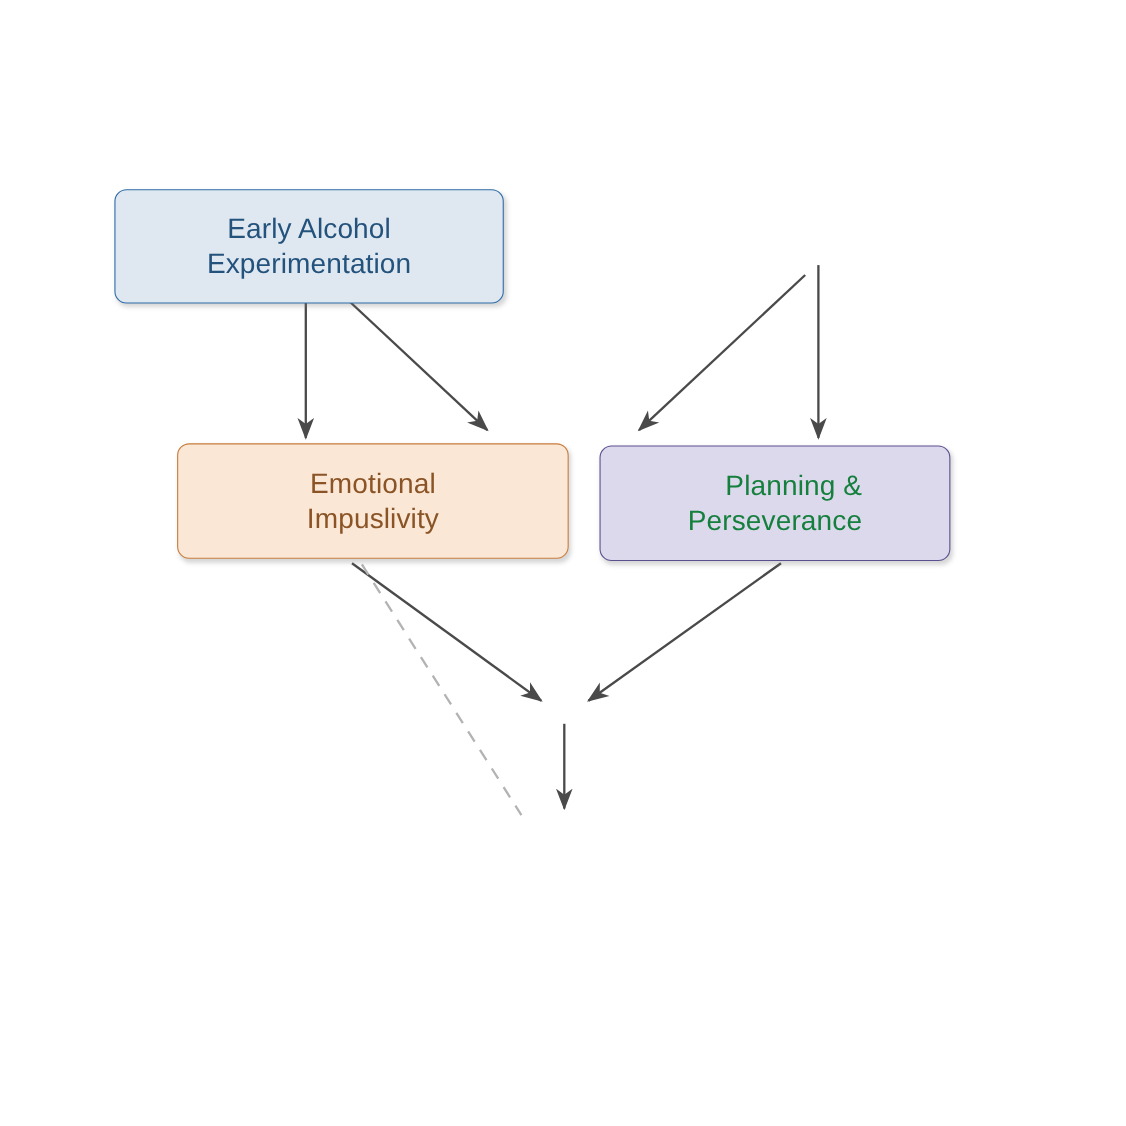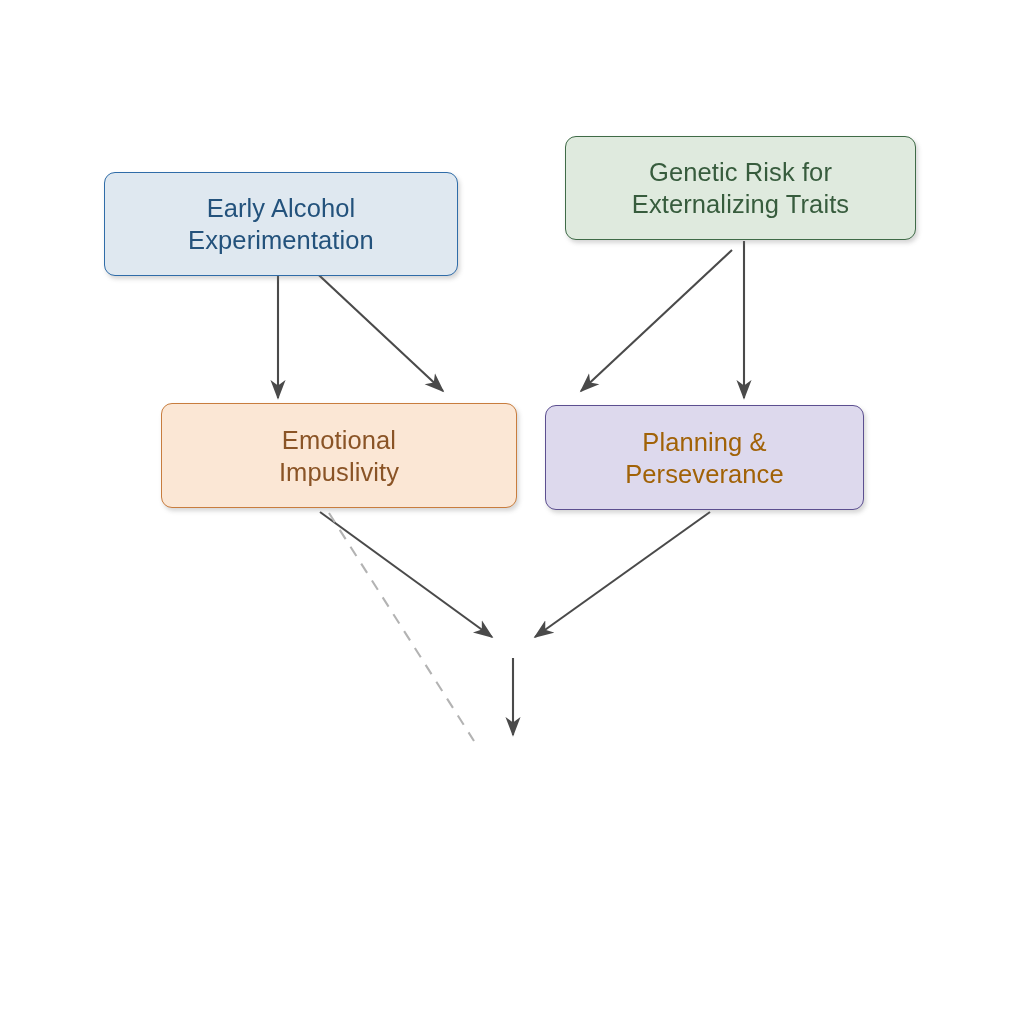--- a/index.html
+++ b/index.html
@@ -82,29 +82,25 @@
     <line x1="513" y1="658" x2="513" y2="735" stroke="#4a4a4a" stroke-width="2.1" marker-end="url(#arrowhead-solid)"></line>
 
     <line x1="329" y1="513" x2="474" y2="741" stroke="#b3b3b3" stroke-width="2.1" stroke-dasharray="11 9"></line>
   </svg>
 
   <div class="node-box" id="node-early-alcohol" style="background:#dfe8f0; border-color:#2f6ca8;">
     <div class="node-label" style="color:#23527c;">Early Alcohol
 Experimentation</div>
   </div>
 
-  <div class="node-box" id="node-genetic-risk" style="background:#dfeade; border-color:#3f6b47;">
-    <div class="node-label" style="color:#375c3d;">Genetic Risk for
-Externalizing Traits</div>
-  </div>
 
   <div class="node-box" id="node-emotional-imp" style="background:#fbe7d5; border-color:#c87d3e;">
     <div class="node-label" style="color:#8a5426;">Emotional
 Impuslivity</div>
   </div>
 
   <div class="node-box" id="node-planning-pers" style="background:#ddd9ed; border-color:#5c4f90;">
-    <div class="node-label" style="color:#a16207;">Planning &amp;
+    <div class="node-label" style="color:#15803d;text-align:right;">Planning &amp;
 Perseverance</div>
   </div>
 
 
 </div>
 
 </body></html>

